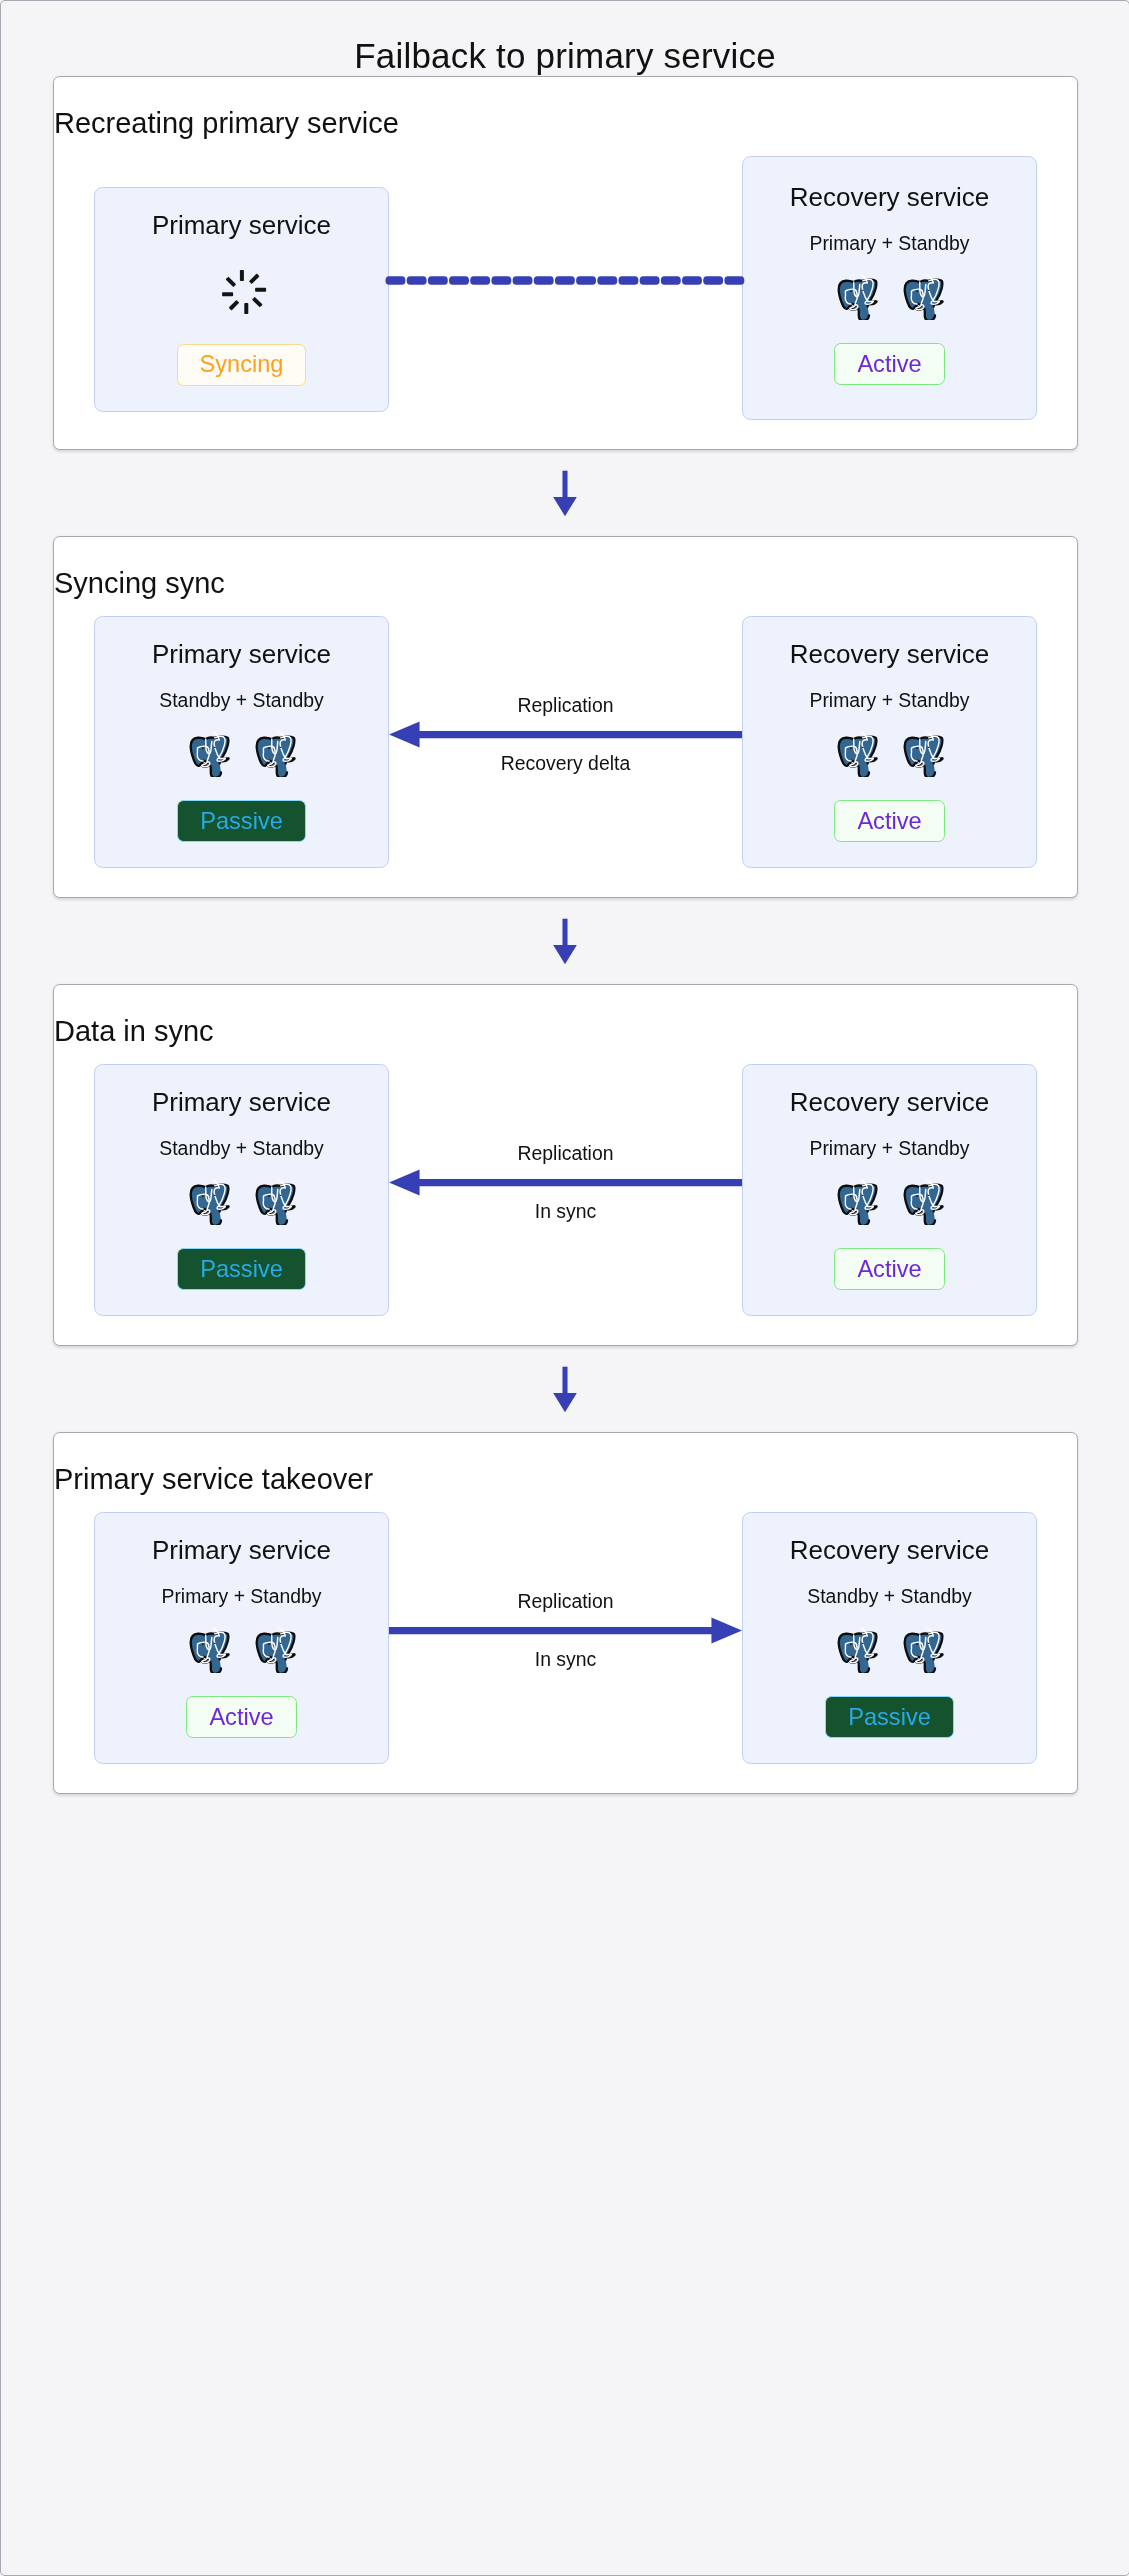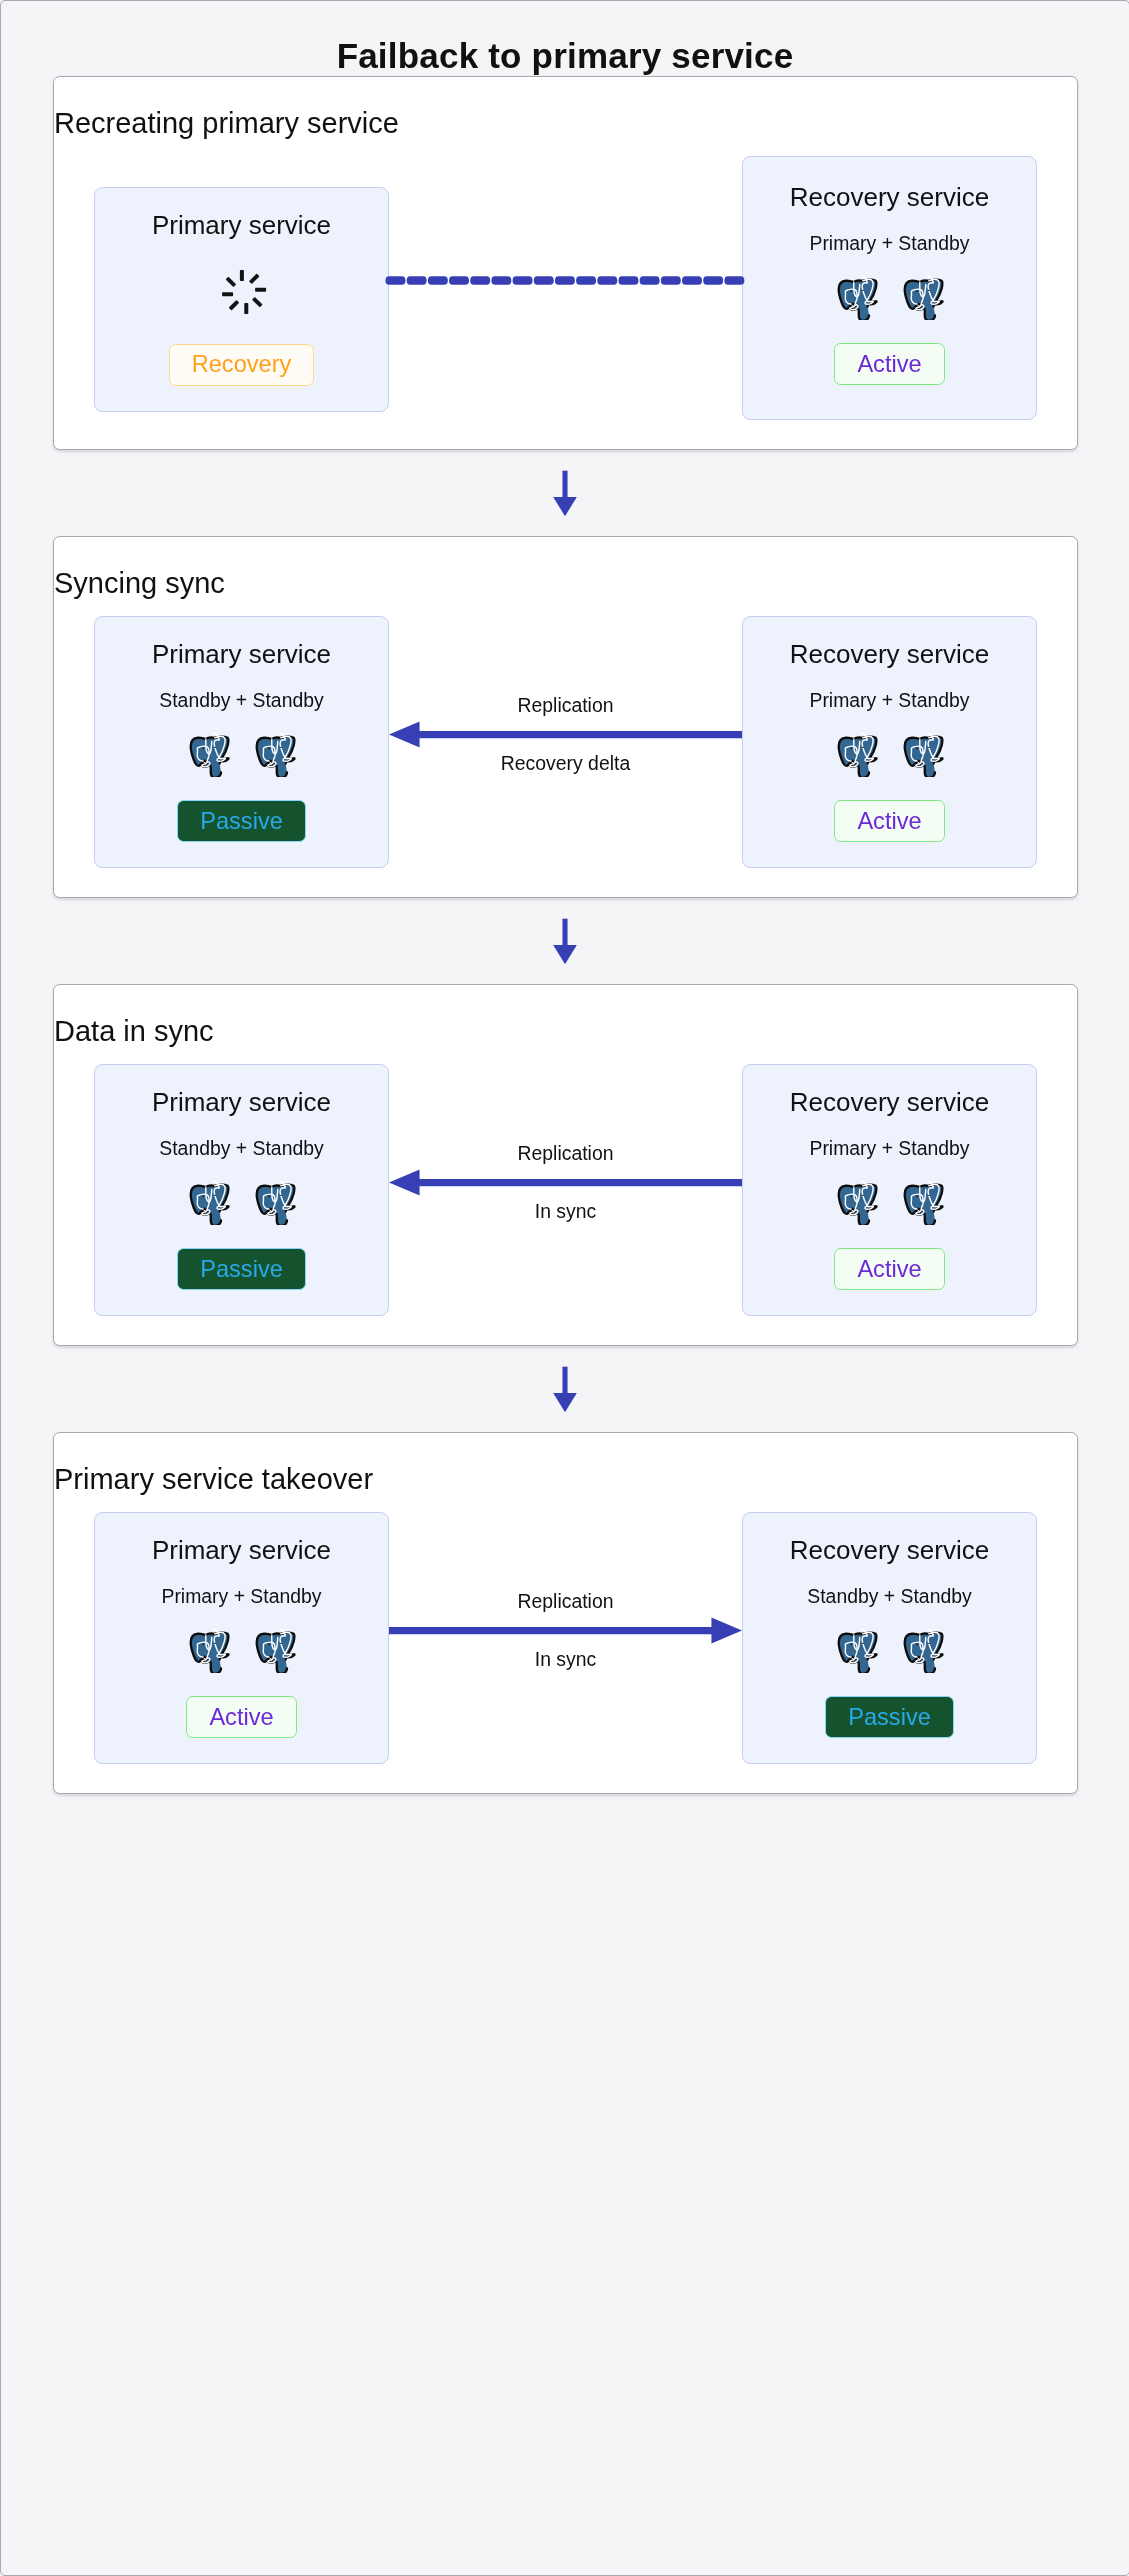--- a/index.html
+++ b/index.html
@@ -16,21 +16,21 @@
     background: #f5f5f7;
     border: 1.7px solid #a8a8b3;
     border-radius: 5px;
     padding: 0;
     overflow: hidden;
   }
   .page-title {
     text-align: center;
     font-size: 35px;
     color: #111111;
-    font-weight: 700;
+    font-weight: 400;
     padding-top: 35px;
     padding-bottom: 0;
     letter-spacing: 0.2px;
   }
   .stages {
     padding: 0 52px;
   }
   .stage-card {
     background: #ffffff;
     border: 1.7px solid #a8a8b3;
@@ -152,21 +152,21 @@
             <span class="spinner">
               <i style="transform: rotate(0deg) translate(-50%, -22px);"></i>
               <i style="transform: rotate(45deg) translate(-50%, -22px);"></i>
               <i style="transform: rotate(90deg) translate(-50%, -22px);"></i>
               <i style="transform: rotate(135deg) translate(-50%, -22px);"></i>
               <i style="transform: rotate(180deg) translate(-50%, -22px);"></i>
               <i style="transform: rotate(225deg) translate(-50%, -22px);"></i>
               <i style="transform: rotate(270deg) translate(-50%, -22px);"></i>
               <i style="transform: rotate(315deg) translate(-50%, -22px);"></i>
             </span>
-            <div class="badge badge-creating">Recovery</div>
+            <div class="badge badge-creating">Syncing</div>
           </div>
         <div class="connector">
     <div class="conn-label"></div>
     <div class="conn-line-wrap">
               <svg class="conn-svg" viewBox="0 0 300 20" preserveAspectRatio="none">
       <line x1="0" y1="10" x2="300" y2="10" stroke="#3640b4" stroke-width="6" stroke-linecap="round" stroke-dasharray="11 7"></line>
     </svg>
             </div>
     <div class="conn-label"></div>
   </div>

